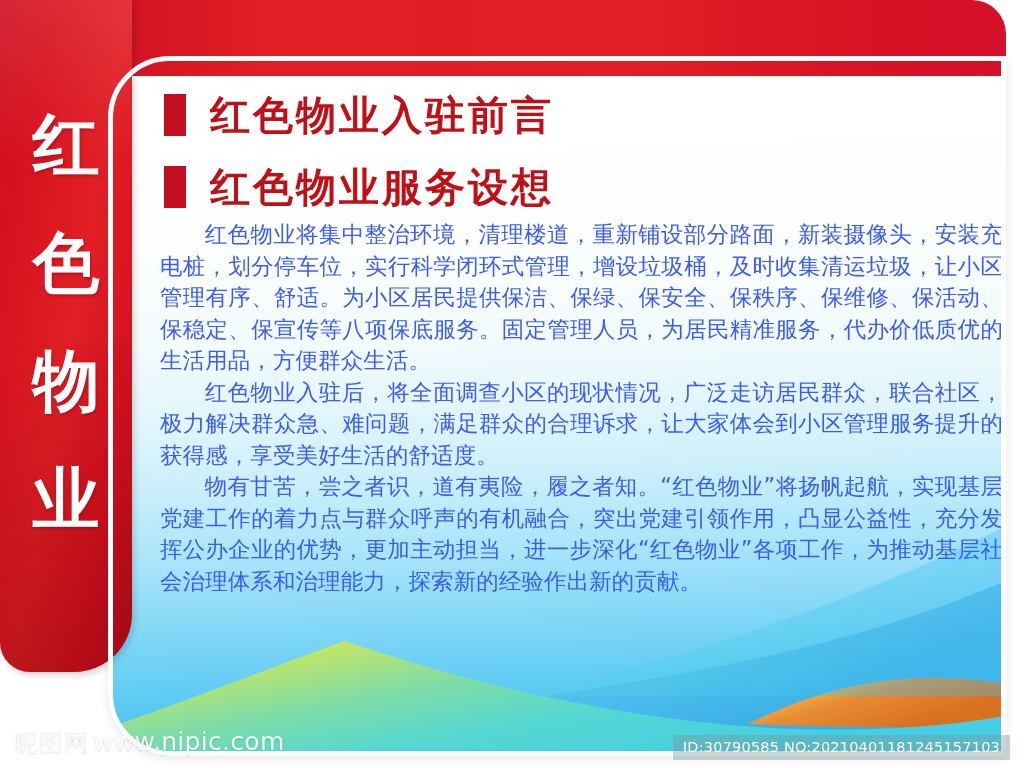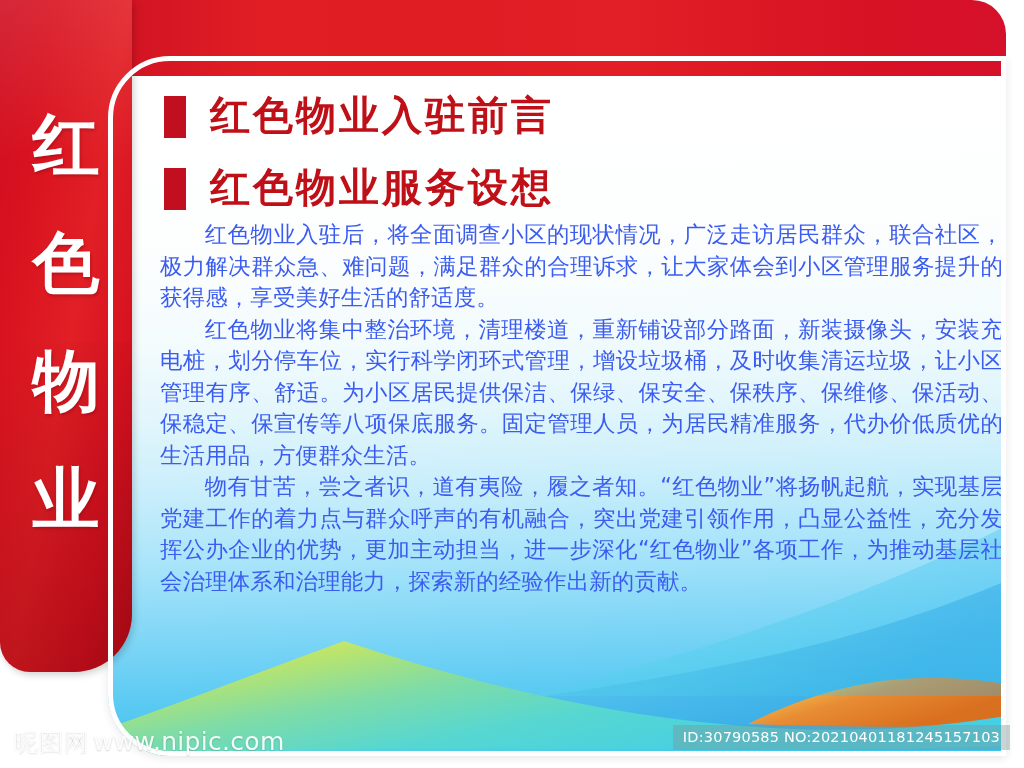--- a/index.html
+++ b/index.html
@@ -154,21 +154,21 @@
   .content {
     position: absolute;
     left: 160px;
     top: 92px;
     width: 848px;
     z-index: 5;
   }
 
   .heading {
     display: flex;
-    align-items: flex-end;
+    align-items: center;
     gap: 24px;
     margin: 0 0 9px 4px;
   }
   .bullet {
     width: 22px;
     height: 42px;
     background: #c10f1f;
     flex: 0 0 auto;
   }
   .heading-text {
@@ -218,21 +218,21 @@
     font-size: 24px;
     letter-spacing: 1px;
     color: transparent;
     -webkit-text-stroke: 1px rgba(255,255,255,0.95);
   }
   .wm-url { font-size: 25px; letter-spacing: 0.3px; }
 
   .wm-id {
     position: absolute;
     right: 14px;
-    bottom: 18px;
+    bottom: 8px;
     z-index: 20;
     padding: 3px 10px 4px 10px;
     background: rgba(120,150,150,0.40);
     color: #ffffff;
     font-size: 14.5px;
     line-height: 18px;
     letter-spacing: 0.2px;
     font-family: "DejaVu Sans", "Liberation Sans", sans-serif;
     pointer-events: none;
     white-space: nowrap;
@@ -295,22 +295,22 @@
         <span class="bullet"></span>
         <span class="heading-text">红色物业入驻前言</span>
       </div>
     </div>
 
     <div class="section-2">
       <div class="heading">
         <span class="bullet"></span>
         <span class="heading-text">红色物业服务设想</span>
       </div>
+      <p class="para">红色物业将集中整治环境，清理楼道，重新铺设部分路面，新装摄像头，安装充电桩，划分停车位，实行科学闭环式管理，增设垃圾桶，及时收集清运垃圾，让小区管理有序、舒适。为小区居民提供保洁、保绿、保安全、保秩序、保维修、保活动、保稳定、保宣传等八项保底服务。固定管理人员，为居民精准服务，代办价低质优的生活用品，方便群众生活。</p>
       <p class="para">红色物业入驻后，将全面调查小区的现状情况，广泛走访居民群众，联合社区，极力解决群众急、难问题，满足群众的合理诉求，让大家体会到小区管理服务提升的获得感，享受美好生活的舒适度。</p>
-      <p class="para">红色物业将集中整治环境，清理楼道，重新铺设部分路面，新装摄像头，安装充电桩，划分停车位，实行科学闭环式管理，增设垃圾桶，及时收集清运垃圾，让小区管理有序、舒适。为小区居民提供保洁、保绿、保安全、保秩序、保维修、保活动、保稳定、保宣传等八项保底服务。固定管理人员，为居民精准服务，代办价低质优的生活用品，方便群众生活。</p>
       <p class="para">物有甘苦，尝之者识，道有夷险，履之者知。“红色物业”将扬帆起航，实现基层党建工作的着力点与群众呼声的有机融合，突出党建引领作用，凸显公益性，充分发挥公办企业的优势，更加主动担当，进一步深化“红色物业”各项工作，为推动基层社会治理体系和治理能力，探索新的经验作出新的贡献。</p>
     </div>
 
   </div>
 
   <div class="top-band"></div>
 
   <div class="side-band"></div>
   <div class="side-band-sheen"></div>
 

